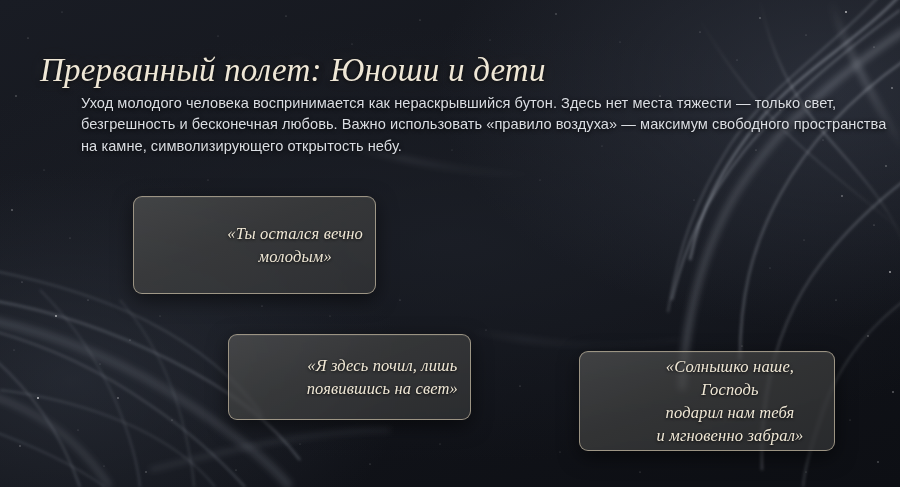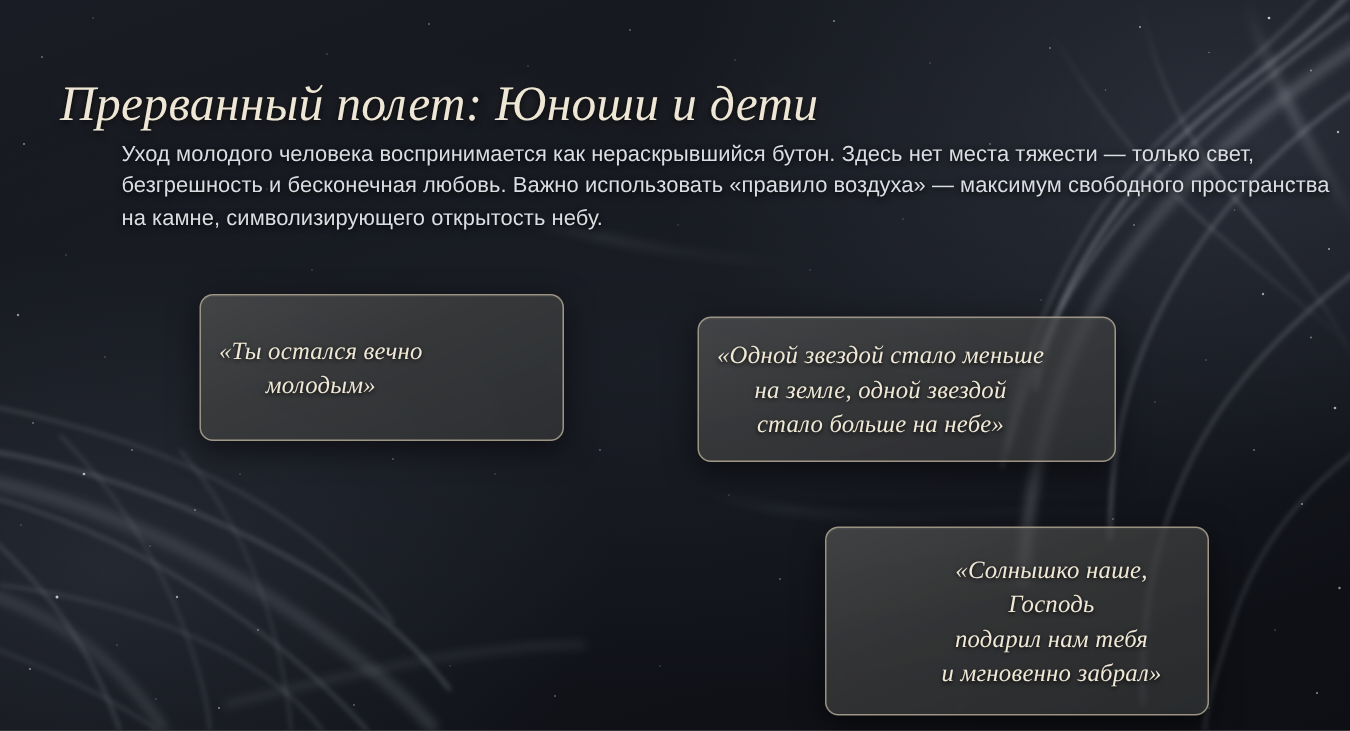--- a/index.html
+++ b/index.html
@@ -67,21 +67,21 @@
     letter-spacing: 0.05px;
     margin-left: 40px;
   }
 
   
   .quote-card {
     position: absolute;
     box-sizing: border-box;
     display: flex;
     align-items: center;
-    justify-content: flex-start;
+    justify-content: flex-end;
     text-align: center;
     border-radius: 9px;
     border: 1px solid rgba(186,176,154,0.78);
     background:
       linear-gradient(158deg, rgba(96,96,94,0.58) 0%, rgba(74,74,72,0.60) 42%, rgba(58,59,60,0.62) 100%);
     box-shadow:
       0 6px 20px rgba(0,0,0,0.52),
       inset 0 1px 0 rgba(255,255,255,0.05);
     backdrop-filter: blur(1.5px);
   }
@@ -95,21 +95,21 @@
     color: #f0e8d6;
     letter-spacing: 0.15px;
     text-shadow: 0 1px 3px rgba(0,0,0,0.80);
     padding: 0 12px;
     white-space: pre-line;
   }
 
   #card-1 { left: 133px; top: 196px; width: 243px; height: 98px; }
   #card-2 { left: 465px; top: 211px; width: 279px; height: 97px; }
   #card-3 { left: 228px; top: 334px; width: 243px; height: 86px; }
-  #card-4 { left: 550px; top: 351px; width: 256px; height: 126px; padding-left: 46px; }
+  #card-4 { left: 579px; top: 351px; width: 256px; height: 100px; padding-left: 46px; }
 </style>
 </head>
 <body>
 
 <div id="slide">
 
   <div class="bg-layer" id="bg-base"></div>
 
   <svg class="bg-layer" id="bg-nebula" viewBox="0 0 900 487" preserveAspectRatio="none" xmlns="http://www.w3.org/2000/svg">
     <defs>
@@ -247,26 +247,25 @@
 
   <h1 id="title">Прерванный полет: Юноши и дети</h1>
 
   <p id="intro">Уход молодого человека воспринимается как нераскрывшийся бутон. Здесь нет места тяжести — только свет, безгрешность и бесконечная любовь. Важно использовать «правило воздуха» — максимум свободного пространства на камне, символизирующего открытость небу.</p>
 
   <div class="quote-card" id="card-1">
     <span class="quote-text">«Ты остался вечно
 молодым»</span>
   </div>
 
-  <div class="quote-card" id="card-2">
-    <span class="quote-text">«Одной звездой стало меньше
-на земле, одной звездой
-стало больше на небе»</span>
+
+  <div class="quote-card" id="card-3">
+    <span class="quote-text">«Я здесь почил, лишь
+появившись на свет»</span>
   </div>
-
 
   <div class="quote-card" id="card-4">
     <span class="quote-text">«Солнышко наше, Господь
 подарил нам тебя
 и мгновенно забрал»</span>
   </div>
 
 </div>
 
 </body></html>

